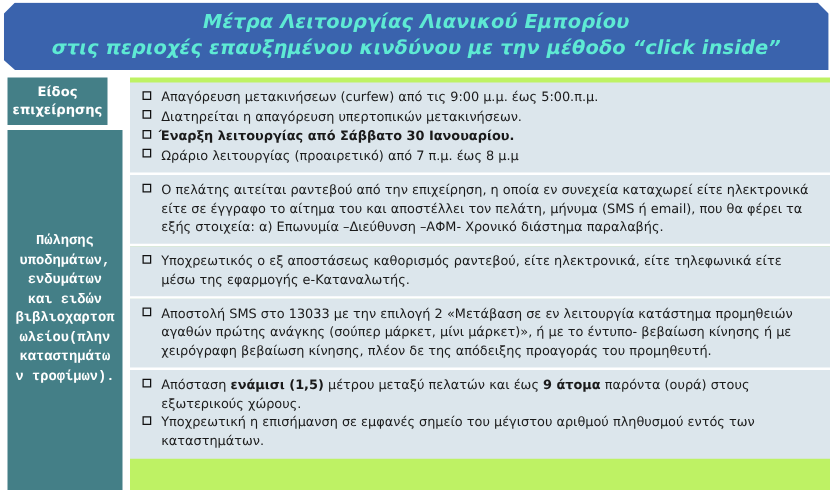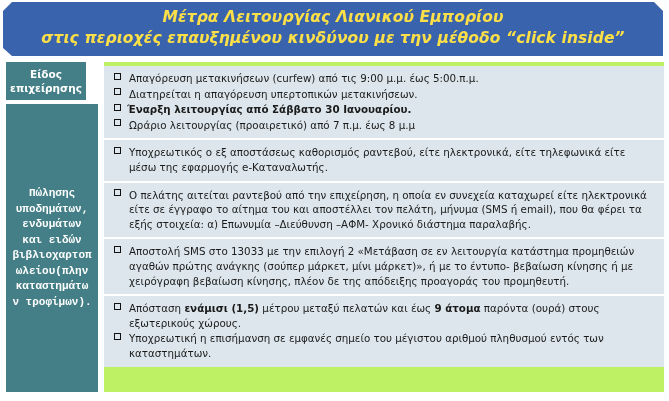--- a/index.html
+++ b/index.html
@@ -44,21 +44,21 @@
     position: absolute;
     left: 6px;
     top: 5px;
     width: 660px;
     height: 54px;
     background: #b9c4d6;
     clip-path: polygon(0 9px, 9px 0, 651px 0, 660px 9px, 660px 54px, 9px 54px, 0 46px);
     z-index: -1;
   }
   .banner-line {
-    color: #fde047;
+    color: #5eead4;
     font-style: italic;
     font-weight: bold;
     font-size: 15.5px;
     line-height: 21px;
     letter-spacing: 0.1px;
     text-align: center;
     white-space: nowrap;
   }
   .banner-line.line2 { font-size: 15.5px; }
 
@@ -173,24 +173,24 @@
   </div>
 
   <div class="content" id="measures-panel" style="background: #bef264;">
       <div class="group">
         <div class="item"><span class="bx"></span><span>Απαγόρευση μετακινήσεων (curfew) από τις 9:00 μ.μ. έως 5:00.π.μ.</span></div>
         <div class="item"><span class="bx"></span><span>Διατηρείται η απαγόρευση υπερτοπικών μετακινήσεων.</span></div>
         <div class="item bold tight"><span class="bx"></span><span>Έναρξη λειτουργίας από Σάββατο 30 Ιανουαρίου.</span></div>
         <div class="item"><span class="bx"></span><span>Ωράριο λειτουργίας (προαιρετικό) από 7 π.μ. έως 8 μ.μ</span></div>
       </div>
       <div class="group">
-        <div class="item"><span class="bx"></span><span>Υποχρεωτικός ο εξ αποστάσεως καθορισμός ραντεβού, είτε ηλεκτρονικά, είτε τηλεφωνικά είτε μέσω της εφαρμογής e-Καταναλωτής.</span></div>
+        <div class="item"><span class="bx"></span><span>Ο πελάτης αιτείται ραντεβού από την επιχείρηση, η οποία εν συνεχεία καταχωρεί είτε ηλεκτρονικά είτε σε έγγραφο το αίτημα του και αποστέλλει τον πελάτη, μήνυμα (SMS ή email), που θα φέρει τα εξής στοιχεία: α) Επωνυμία –Διεύθυνση –ΑΦΜ- Χρονικό διάστημα παραλαβής.</span></div>
       </div>
       <div class="group">
-        <div class="item"><span class="bx"></span><span>Ο πελάτης αιτείται ραντεβού από την επιχείρηση, η οποία εν συνεχεία καταχωρεί είτε ηλεκτρονικά είτε σε έγγραφο το αίτημα του και αποστέλλει τον πελάτη, μήνυμα (SMS ή email), που θα φέρει τα εξής στοιχεία: α) Επωνυμία –Διεύθυνση –ΑΦΜ- Χρονικό διάστημα παραλαβής.</span></div>
+        <div class="item"><span class="bx"></span><span>Υποχρεωτικός ο εξ αποστάσεως καθορισμός ραντεβού, είτε ηλεκτρονικά, είτε τηλεφωνικά είτε μέσω της εφαρμογής e-Καταναλωτής.</span></div>
       </div>
       <div class="group">
         <div class="item"><span class="bx"></span><span>Αποστολή SMS στο 13033 με την επιλογή 2 «Μετάβαση σε εν λειτουργία κατάστημα προμηθειών αγαθών πρώτης ανάγκης (σούπερ μάρκετ, μίνι μάρκετ)», ή  με το έντυπο- βεβαίωση κίνησης ή με χειρόγραφη βεβαίωση κίνησης, πλέον δε της απόδειξης προαγοράς του προμηθευτή.</span></div>
       </div>
       <div class="group">
         <div class="item"><span class="bx"></span><span>Απόσταση <b>ενάμισι (1,5)</b> μέτρου μεταξύ πελατών και έως <b>9 άτομα</b> παρόντα (ουρά) στους εξωτερικούς χώρους.</span></div>
         <div class="item"><span class="bx"></span><span>Υποχρεωτική η επισήμανση σε εμφανές σημείο του μέγιστου αριθμού πληθυσμού εντός των καταστημάτων.</span></div>
       </div>
     </div>
 

